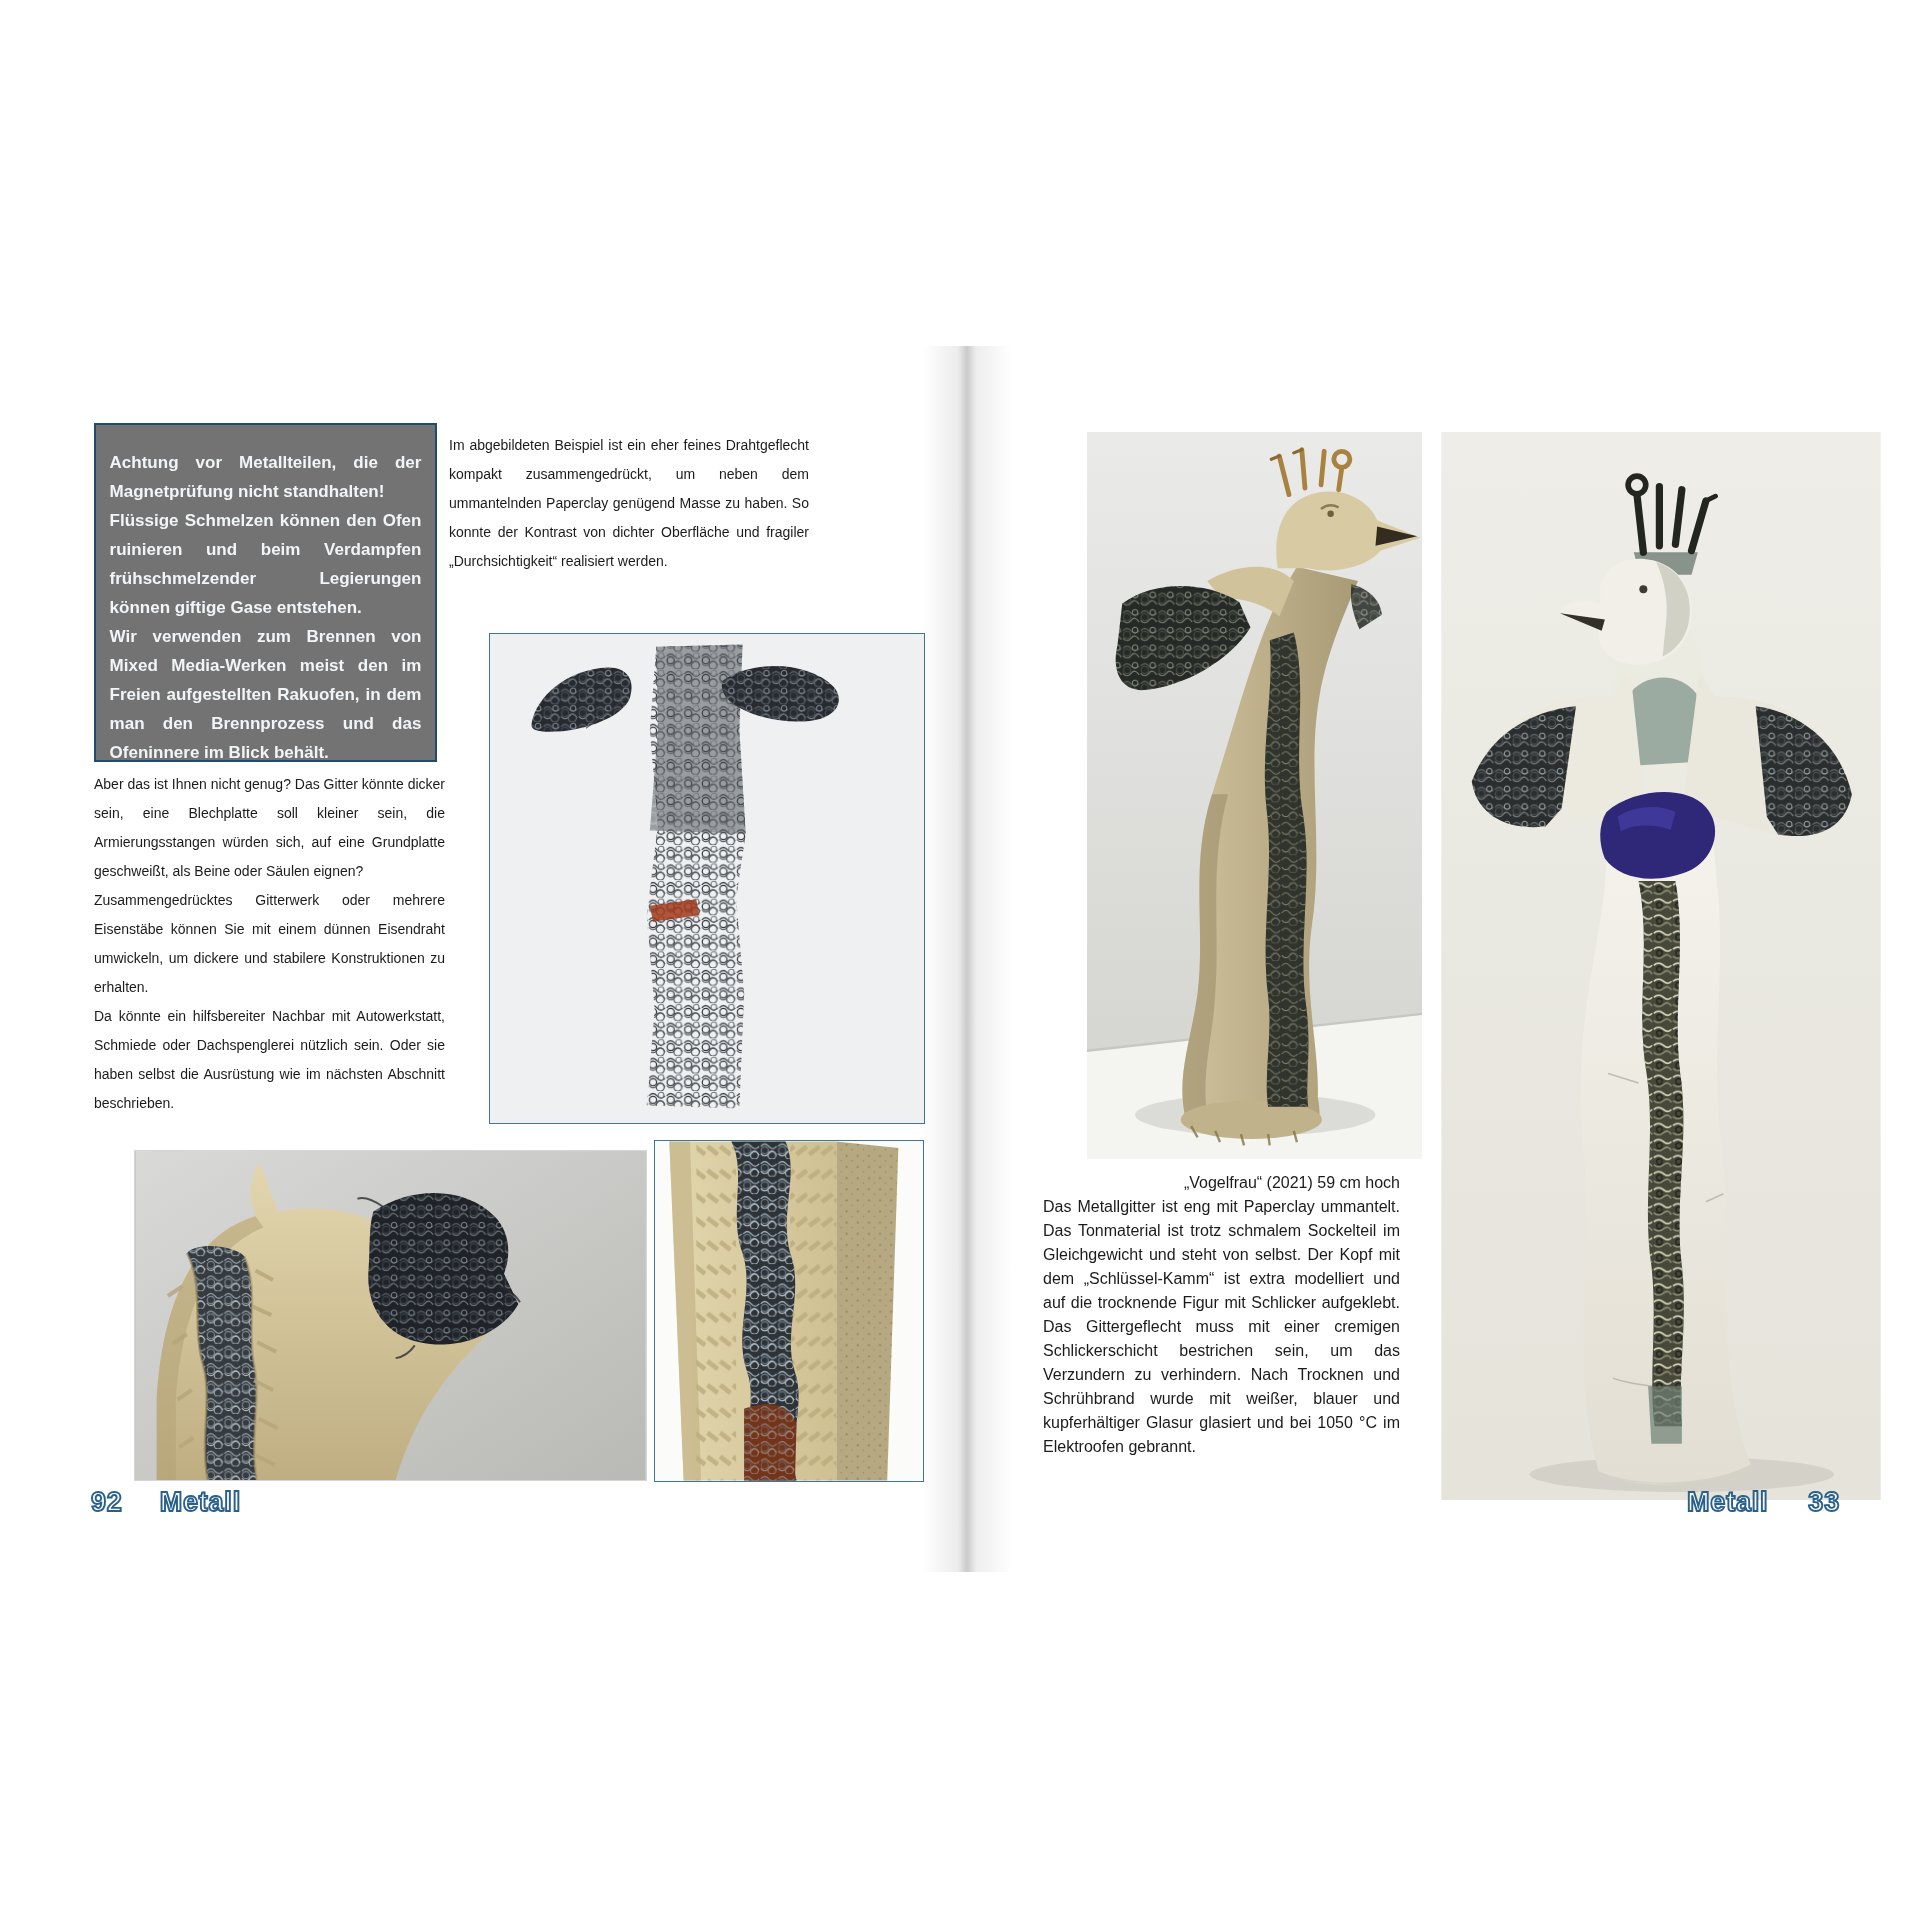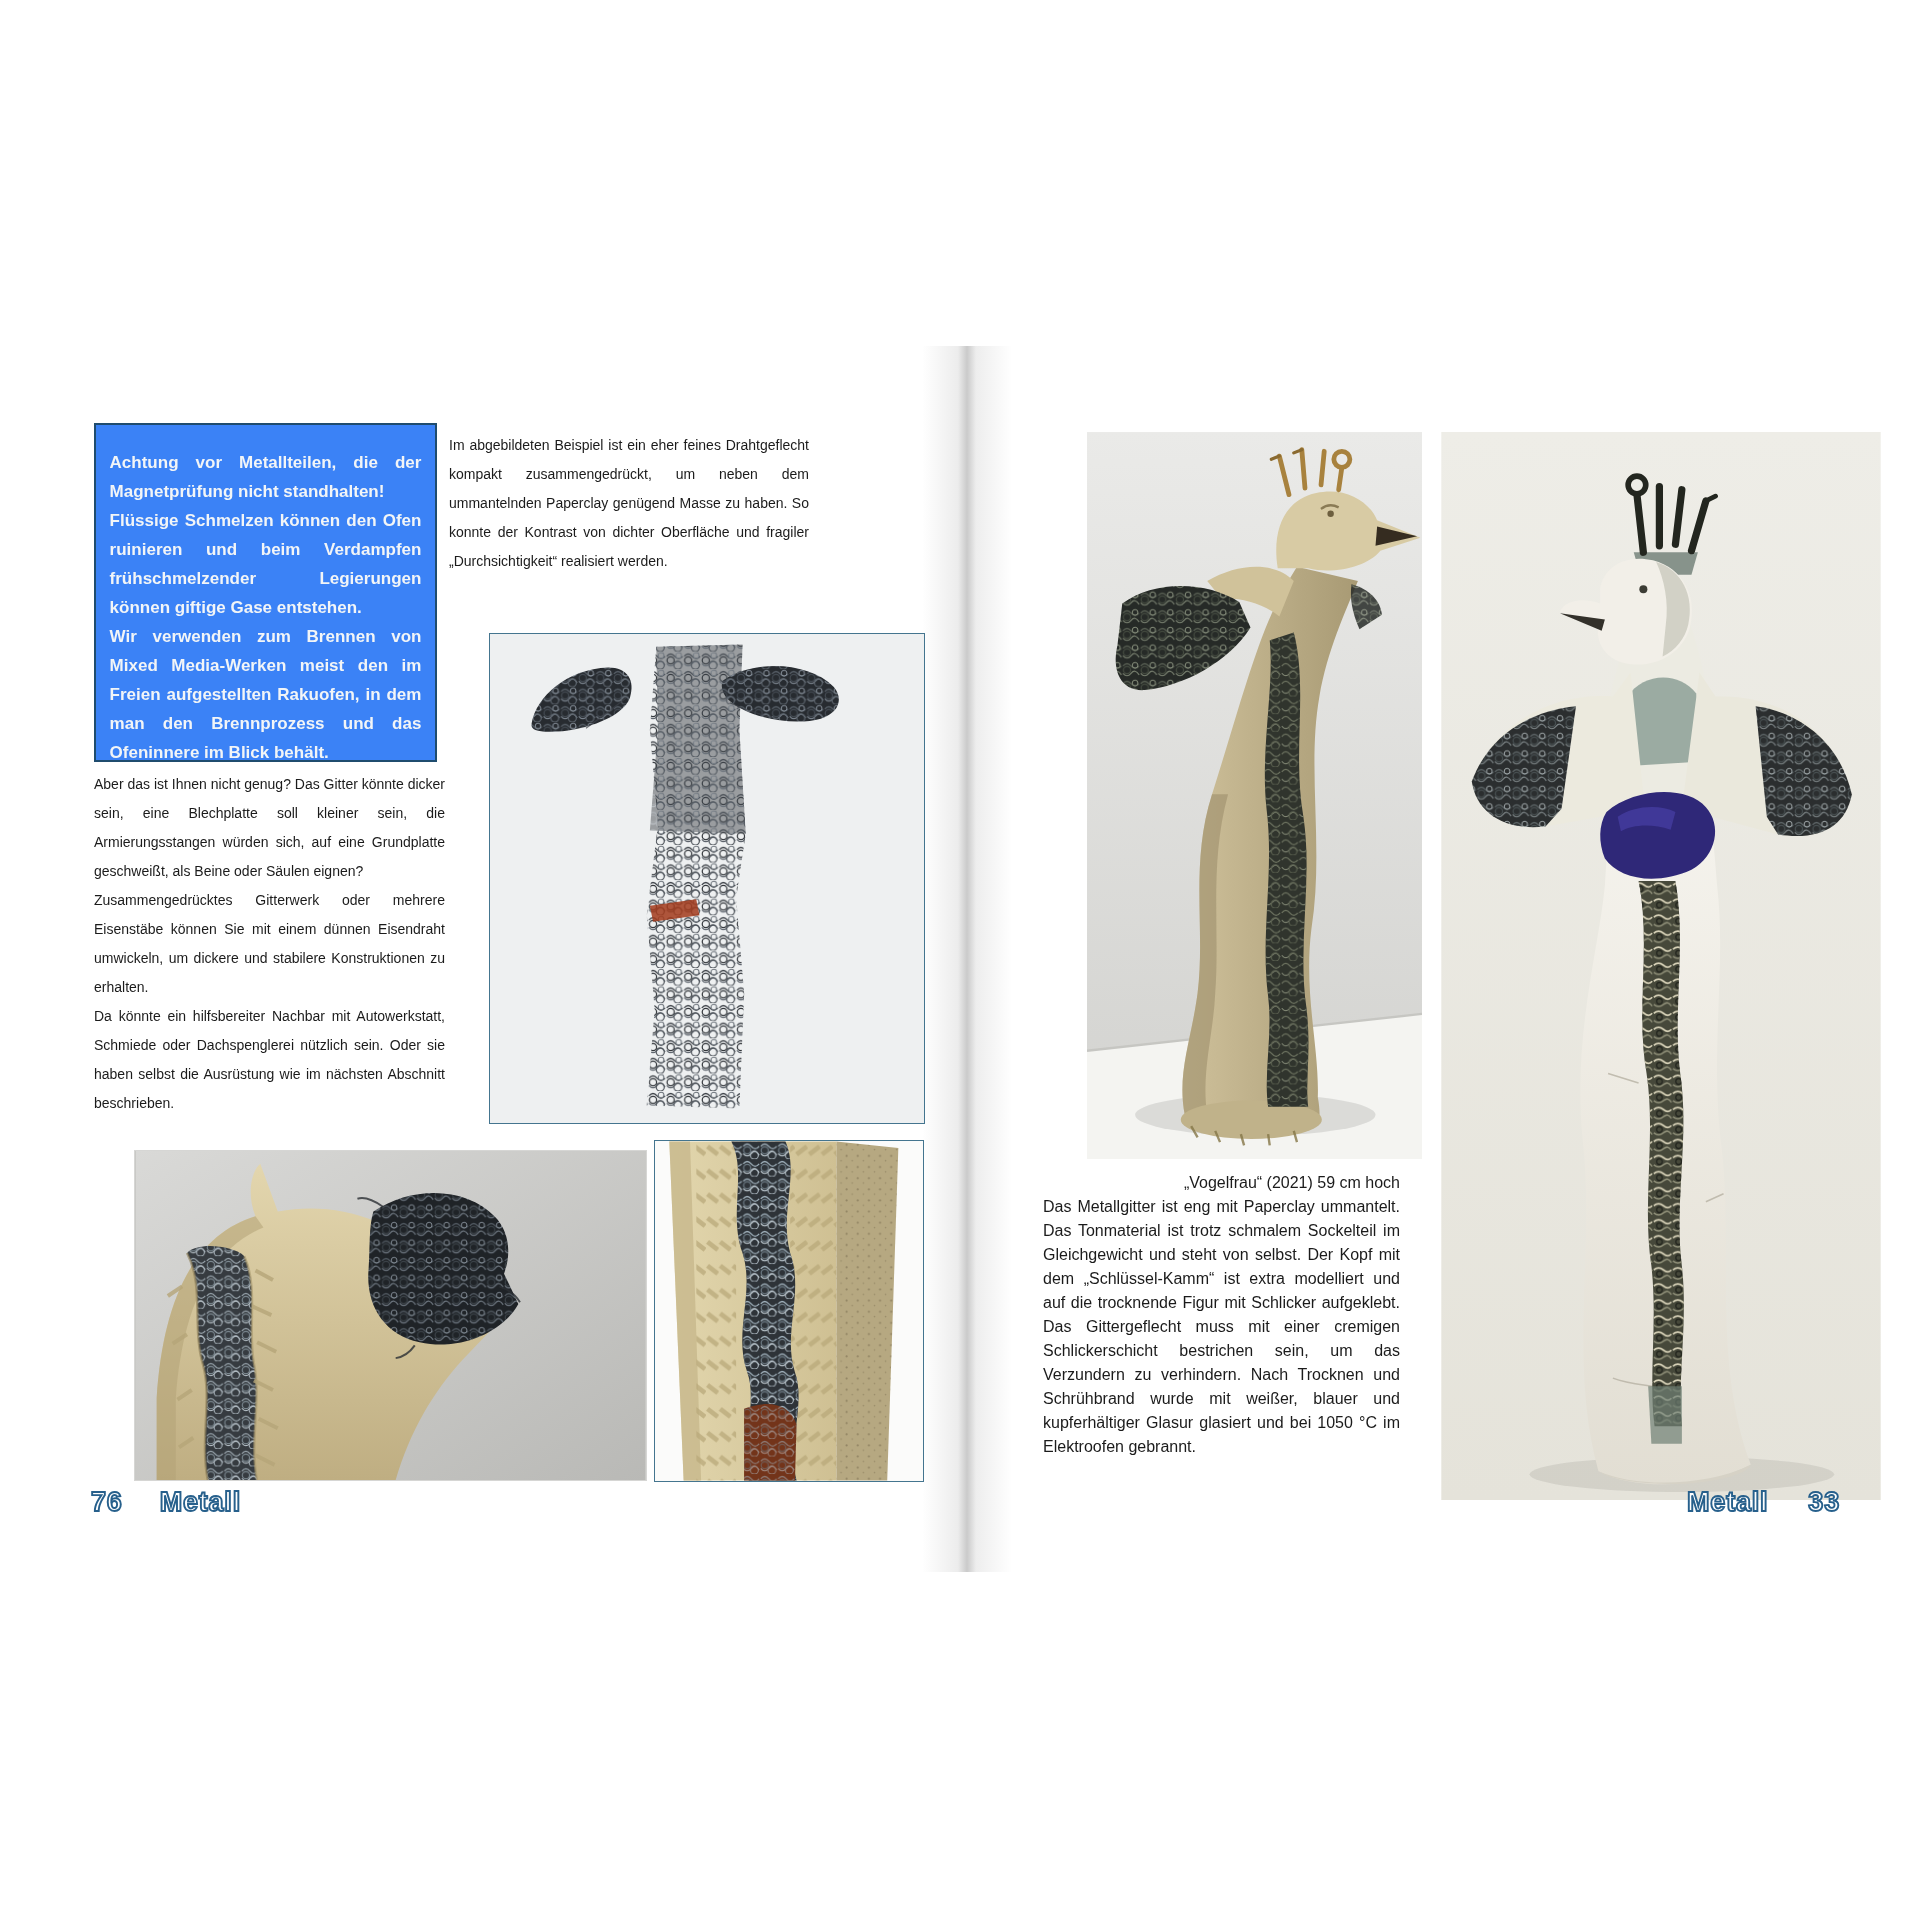--- a/index.html
+++ b/index.html
@@ -10,21 +10,21 @@
   .gutter{position:absolute;left:922px;top:346px;width:90px;height:1226px;
           background:linear-gradient(to right,
             rgba(110,110,110,0) 0%,
             rgba(110,110,110,0.13) 40%,
             rgba(80,80,80,0.30) 50%,
             rgba(110,110,110,0.12) 60%,
             rgba(110,110,110,0) 100%);}
 
   
   .warning{position:absolute;left:94px;top:423px;width:343px;height:339px;box-sizing:border-box;
-           background:#3b82f6;border:2.4px solid #1f4c6e;padding:22.5px 13.6px 0 13.6px;}
+           background:#737373;border:2.4px solid #1f4c6e;padding:22.5px 13.6px 0 13.6px;}
   .warning p{margin:0;color:#f2f5f7;font-weight:bold;font-size:17px;line-height:29px;text-align:justify;}
 
   .body-text p{margin:0;font-size:14px;line-height:29px;text-align:justify;}
   .col-left{position:absolute;left:94px;top:770px;width:351px;}
   .col-right{position:absolute;left:449px;top:431px;width:360px;}
 
   .caption{position:absolute;left:1043px;top:1171px;width:357px;}
   .caption p{margin:0;font-size:16px;line-height:24px;text-align:justify;}
   .caption .cap-title{text-align:right;}
 
@@ -194,21 +194,21 @@
           <path d="M96 0 C116 40 92 90 110 140 C126 190 98 240 116 290 C130 330 106 380 118 426 L178 426 C166 380 190 330 176 290 C160 240 188 190 170 140 C156 90 182 40 164 0 Z" fill="url(#wE)"></path>
         </g>
         <g>
           <path d="M112 336 C142 324 170 330 178 356 L176 426 L112 426 Z" fill="#73341a"></path>
           <path d="M112 336 C142 324 170 330 178 356 L176 426 L112 426 Z" fill="url(#wE)" opacity="0.55"></path>
         </g>
       </svg>
     </figure>
 
     <footer class="folio folio-left">
-      <span>76</span>
+      <span>92</span>
       <span>Metall</span>
     </footer>
   </section>
 
   <section>
 
     <figure class="photo photo1">
       <svg viewBox="0 0 418 907">
         <defs>
           <linearGradient id="gp1bg" x1="0" y1="0" x2="0" y2="1">

